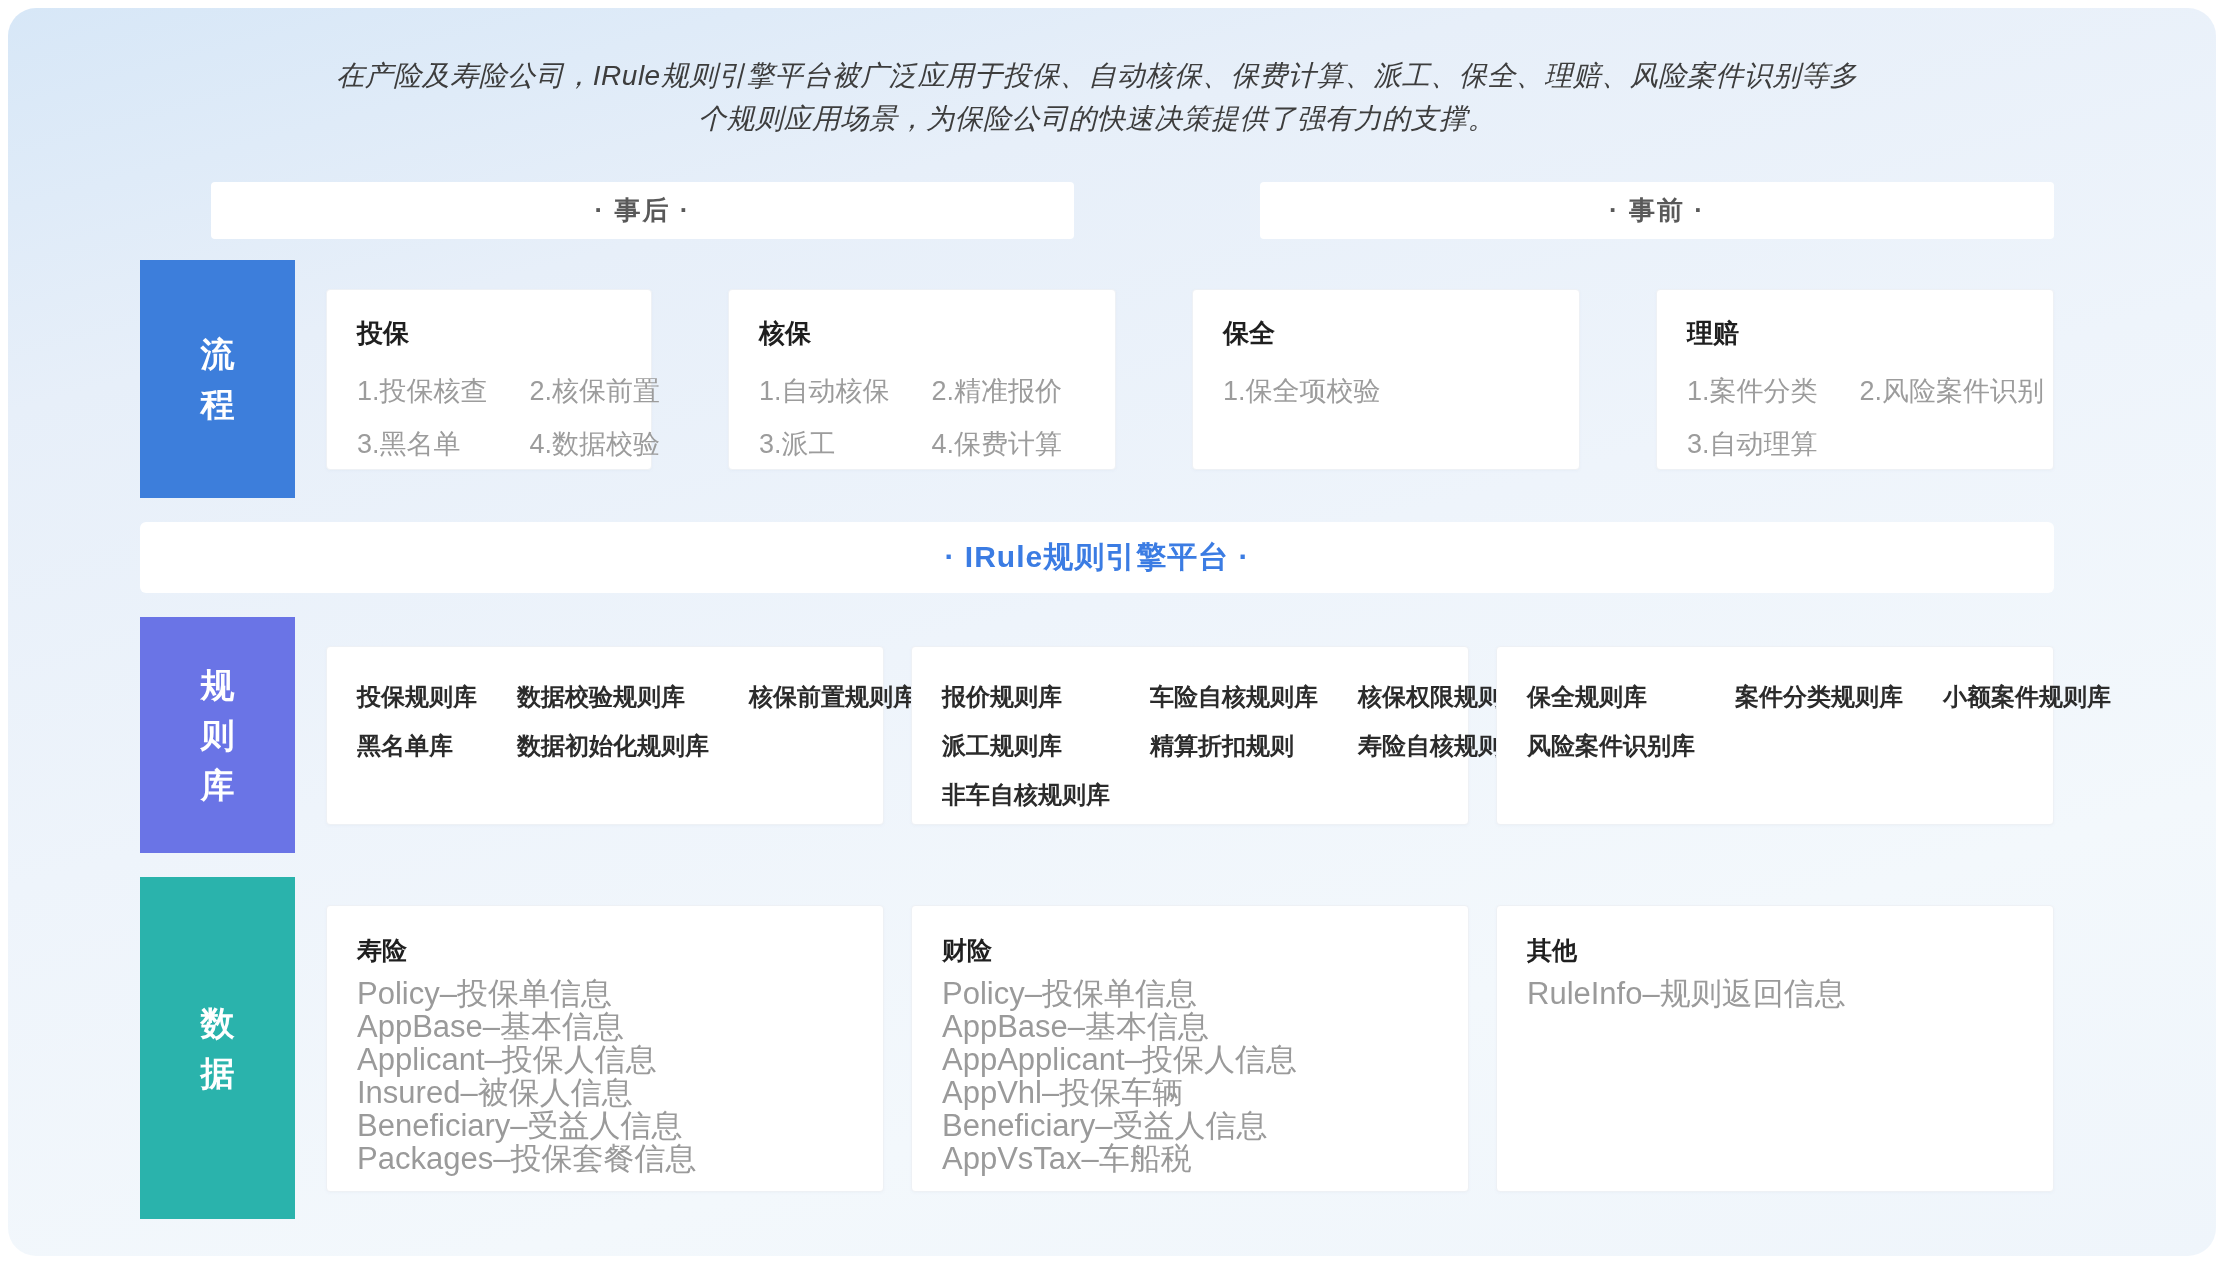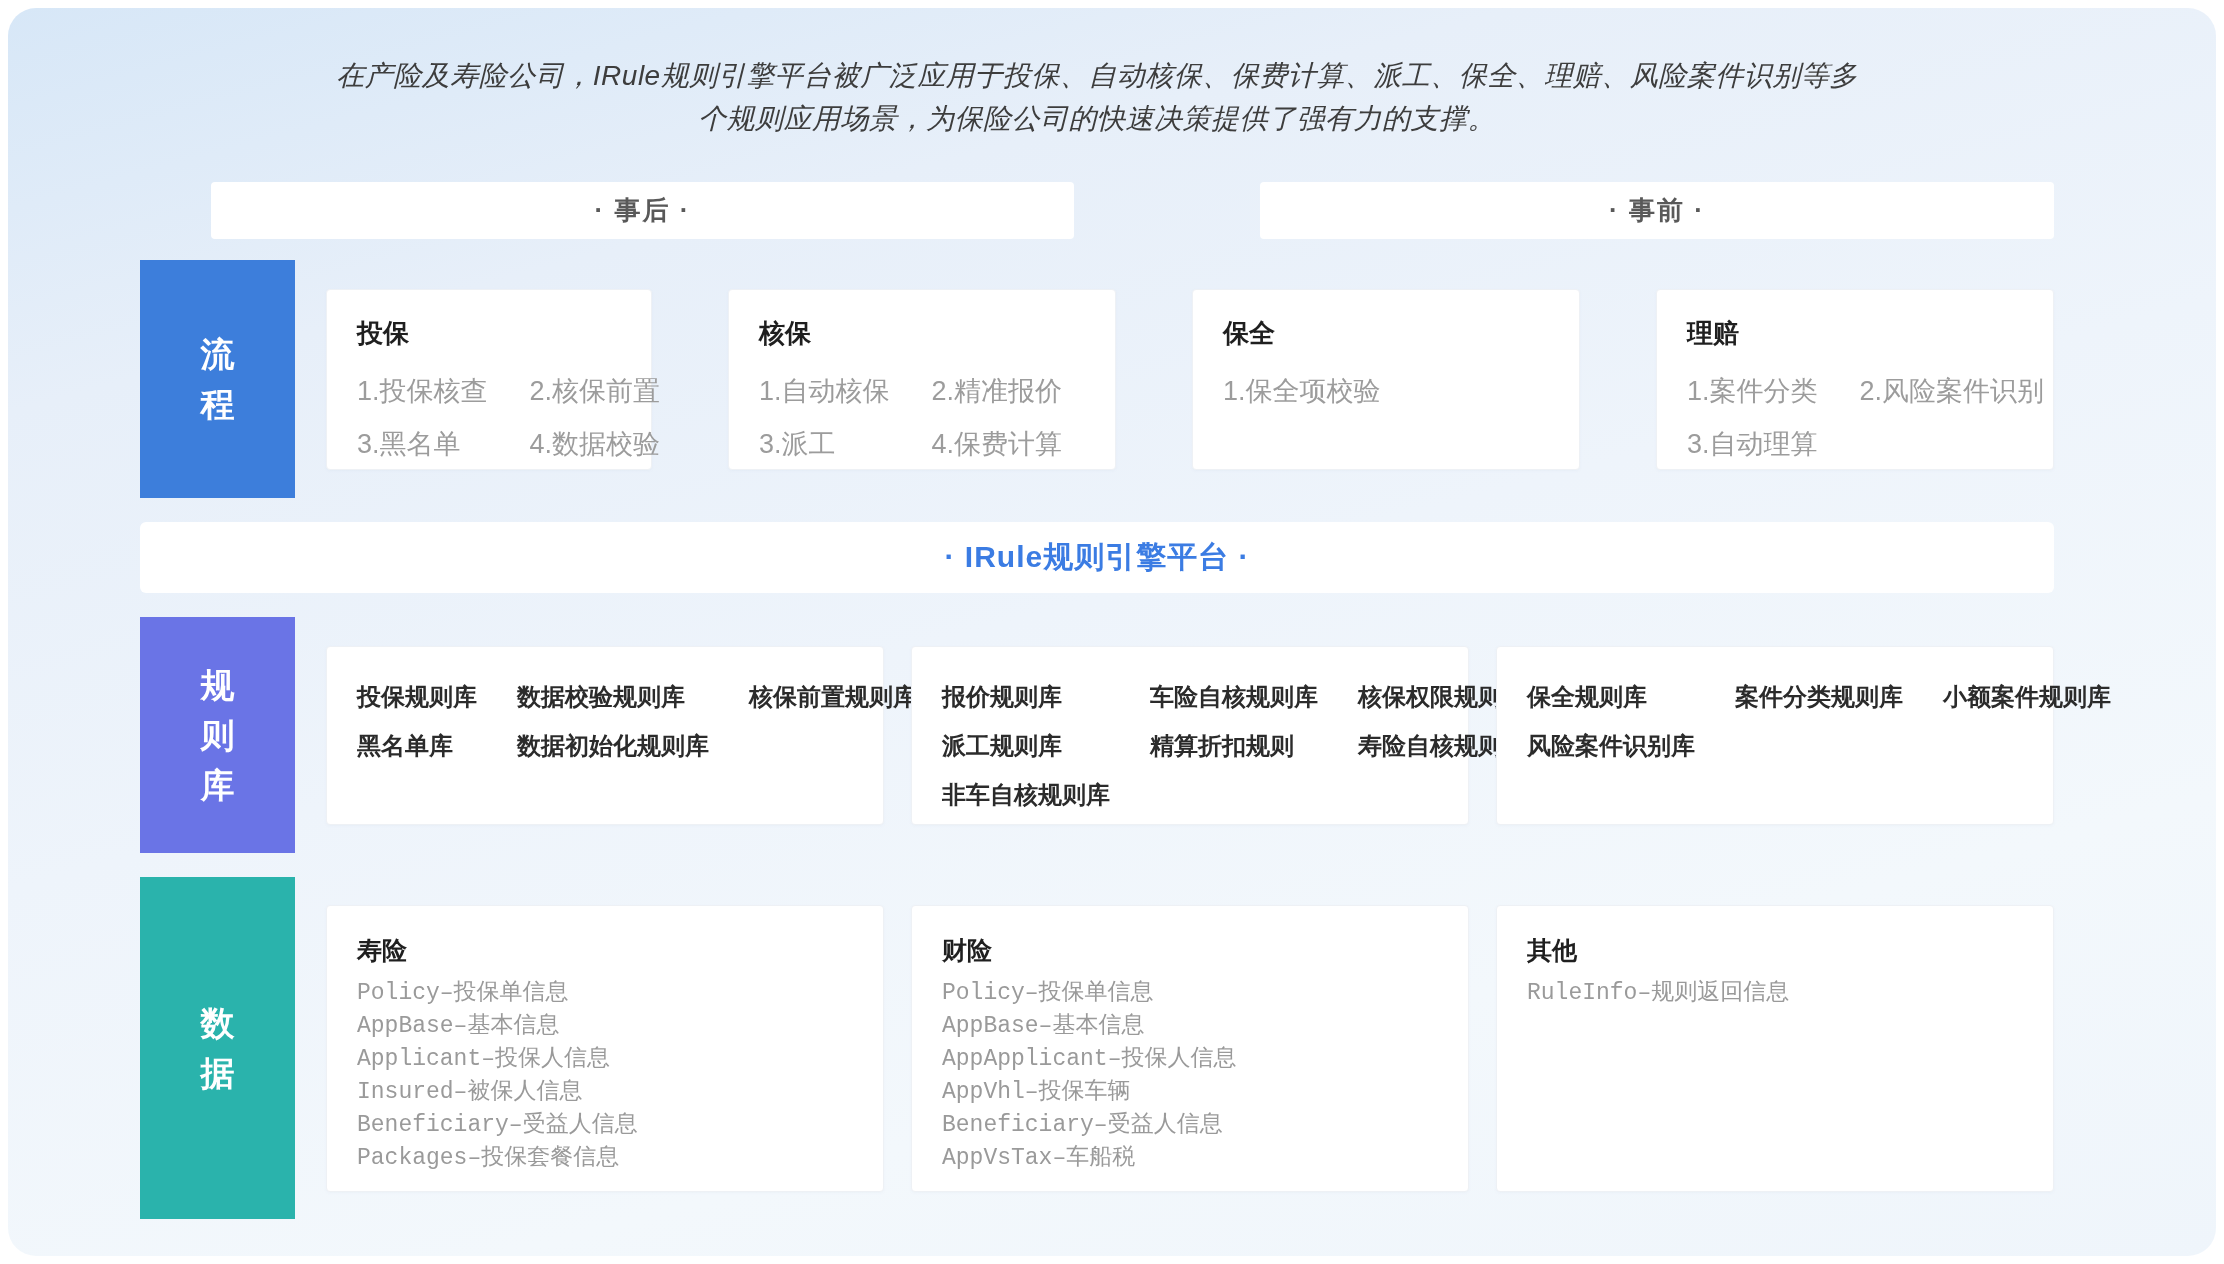--- a/index.html
+++ b/index.html
@@ -73,23 +73,23 @@
     font-size:27px; color:#9c9c9c;
   }
 
   .rcard { width:558px; height:179px; padding:34px 30px; }
   .rcard .ritems {
     display:grid; grid-template-columns:repeat(3,max-content);
     column-gap:40px; row-gap:17px;
     font-size:24px; font-weight:700; color:#2b2b2b;
   }
 
-  .dcard { width:558px; height:287px; padding:28px 30px;font-family:Liberation Mono, monospace; }
+  .dcard { width:558px; height:287px; padding:28px 30px; }
   .dcard .dtitle { font-size:25px; font-weight:700; color:#1f1f1f; }
-  .dcard .ditems { margin-top:10px; font-size:23px; line-height:33px; color:#9a9a9a; }
+  .dcard .ditems { margin-top:10px; font-size:31px; line-height:33px; color:#9a9a9a; }
 
   .platform-bar {
     margin-top:24px; height:71px;
     background:#ffffff; border-radius:6px;
     display:flex; align-items:center; justify-content:center;
     font-size:30px; font-weight:700; color:#3b7ce3; letter-spacing:1px;
   }
 </style>
 </head>
 <body>

